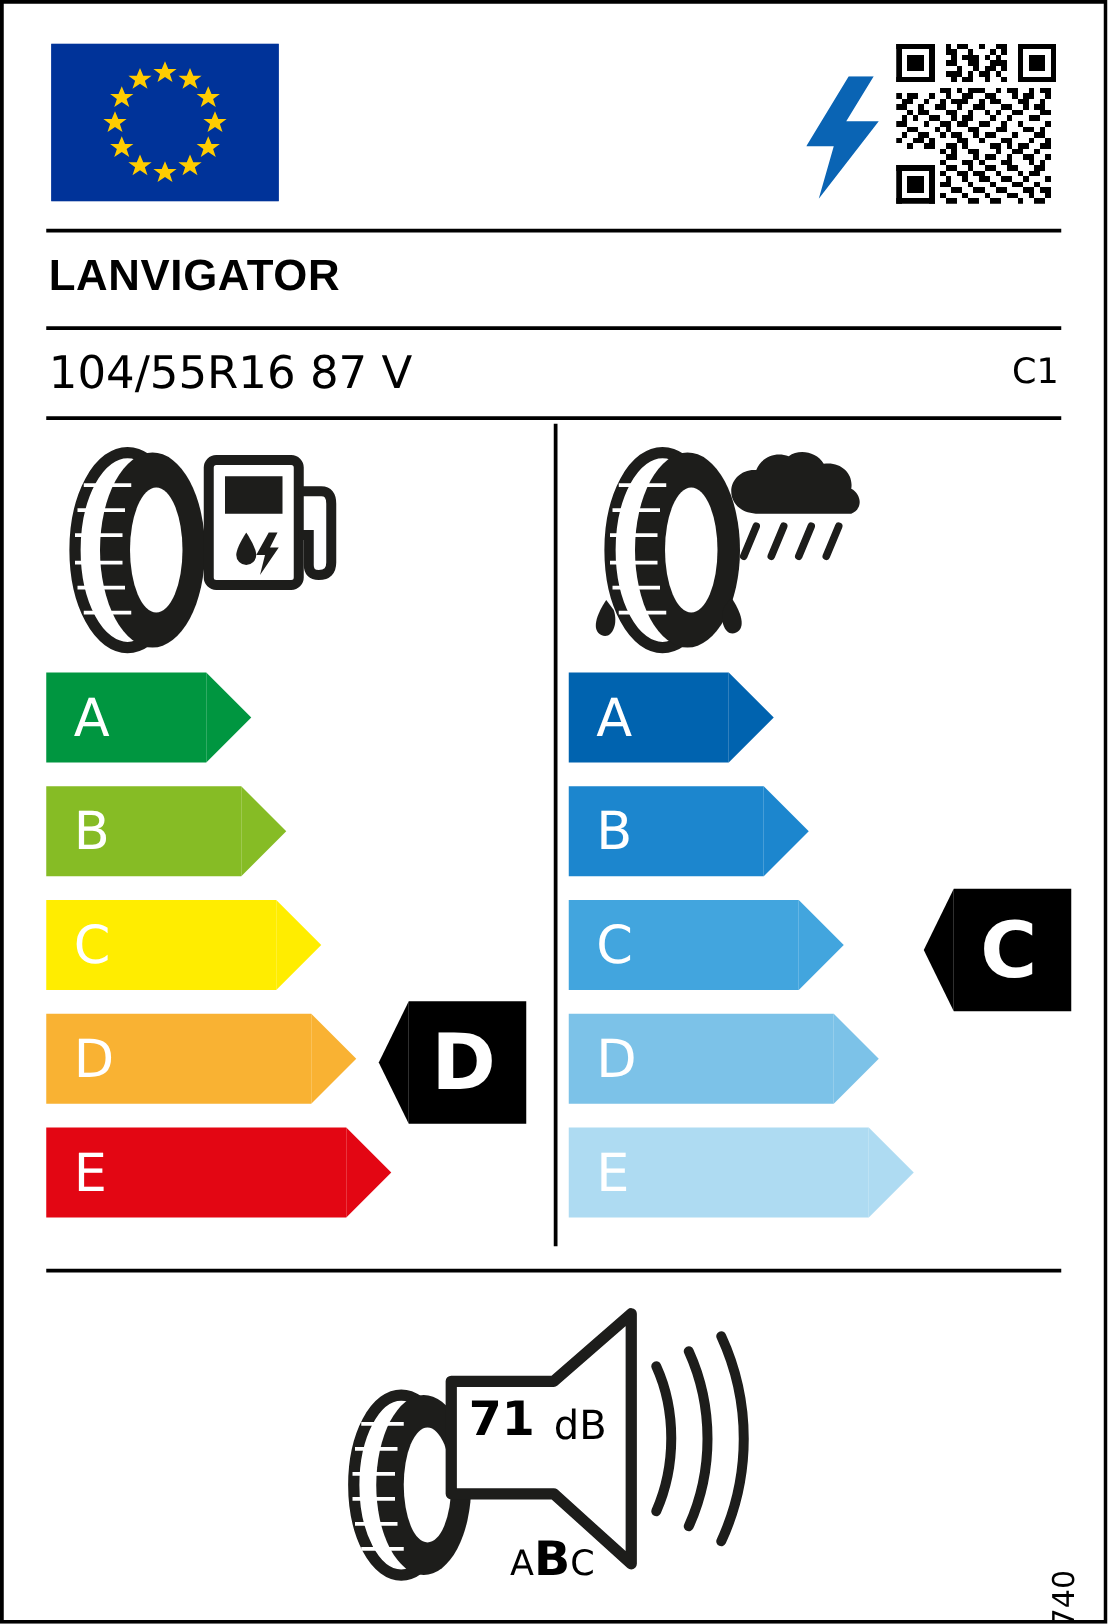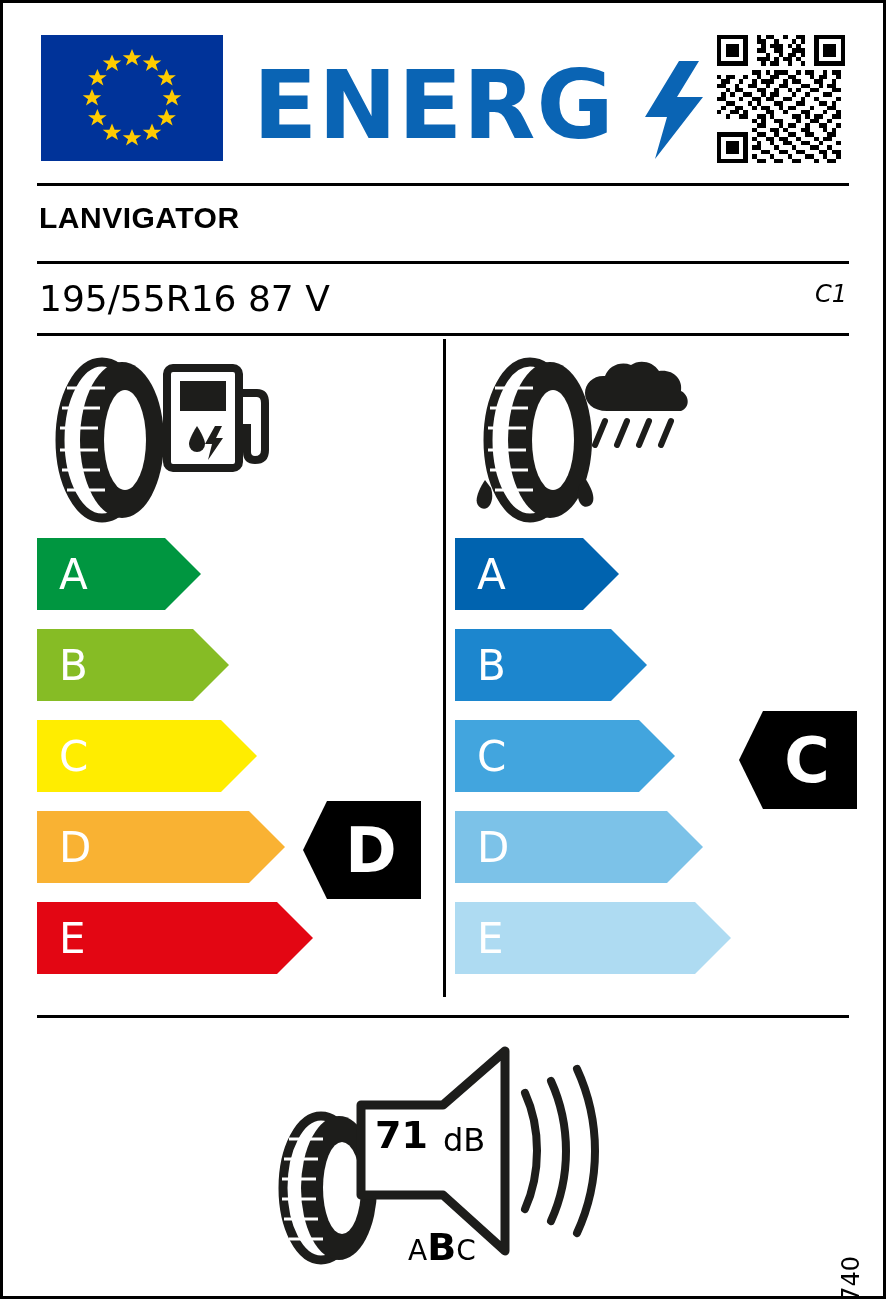--- a/index.html
+++ b/index.html
@@ -71,21 +71,21 @@
     position: absolute;
     background: #000000;
     width: 3px;
   }
 
   
   .brand {
     position: absolute;
     left: 36px;
     top: 198px;
-    font-size: 30px;
+    font-size: 35px;
     font-weight: bold;
     letter-spacing: 0.5px;
   }
   .model {
     position: absolute;
     right: 36px;
     top: 200px;
     font-size: 32px;
     font-weight: normal;
     font-family: "DejaVu Sans", sans-serif;
@@ -94,23 +94,22 @@
     position: absolute;
     left: 36px;
     top: 275px;
     font-size: 36px;
     font-family: "DejaVu Sans", sans-serif;
   }
   .class {
     position: absolute;
     right: 36px;
     top: 277px;
-    font-size: 24px;
-    font-family: "DejaVu Sans", sans-serif;
-    font-style: italic;
+    font-size: 28px;
+    font-family: "DejaVu Sans", sans-serif;
   }
 
   
   .col {
     position: absolute;
     top: 340px;
     width: 400px;
     height: 655px;
   }
   .col-left  { left: 34px; }
@@ -284,21 +283,20 @@
                 <polygon points="0,-9 2.6,-2.8 9.3,-2.8 3.9,1.2 6,7.5 0,3.6 -6,7.5 -3.9,1.2 -9.3,-2.8 -2.6,-2.8"></polygon>
               </g>
             <g transform="translate(-20,-34.6)">
                 <polygon points="0,-9 2.6,-2.8 9.3,-2.8 3.9,1.2 6,7.5 0,3.6 -6,7.5 -3.9,1.2 -9.3,-2.8 -2.6,-2.8"></polygon>
               </g>
           </g>
         </g>
       </svg>
     </div>
 
-    <div class="energ-text">ENERG</div>
 
     <div class="bolt">
       <svg width="60" height="98" viewBox="0 0 60 98">
         <polygon points="34,0 0,56 22,56 10,98 58,36 32,36 54,0" fill="#0a64b4"></polygon>
       </svg>
     </div>
 
     <div class="qr">
       <svg width="128" height="128" viewBox="0 0 29 29" shape-rendering="crispEdges">
         <rect width="29" height="29" fill="#ffffff"></rect>
@@ -492,21 +490,21 @@
       </svg>
     </div>
   </div>
 
   <div class="rule" style="left:34px; right:34px; top:180px;"></div>
 
   <div class="brand">LANVIGATOR</div>
 
   <div class="rule" style="left:34px; right:34px; top:258px;"></div>
 
-  <div class="size">195/55R16 87 V</div>
+  <div class="size">104/55R16 87 V</div>
   <div class="class">C1</div>
 
   <div class="rule" style="left:34px; right:34px; top:330px;"></div>
 
   <div class="vrule" style="left:440px; top:336px; height:658px;"></div>
 
   <div class="col col-left">
     <div class="pictogram">
       <svg width="260" height="175" viewBox="0 0 260 175">
 

